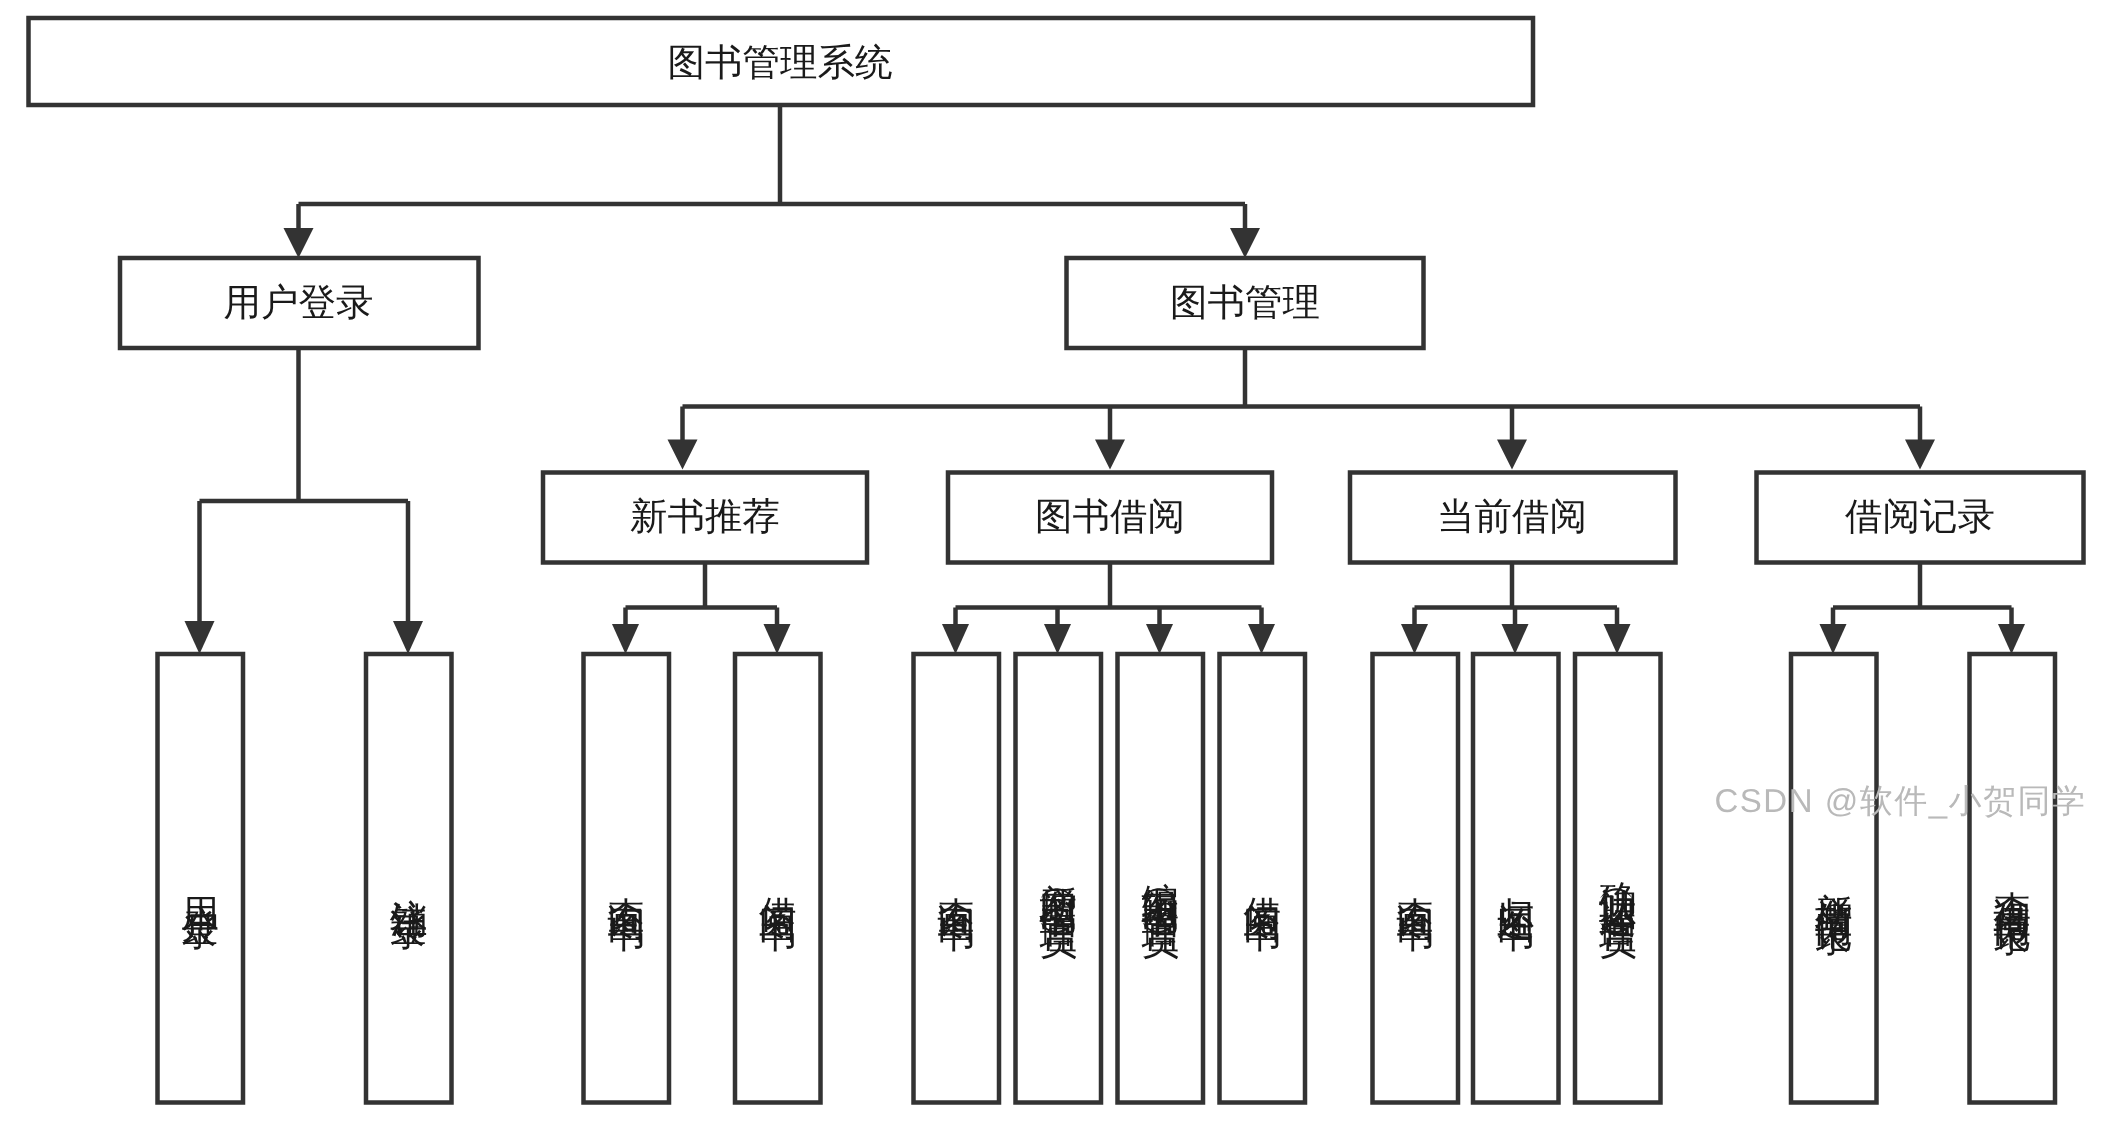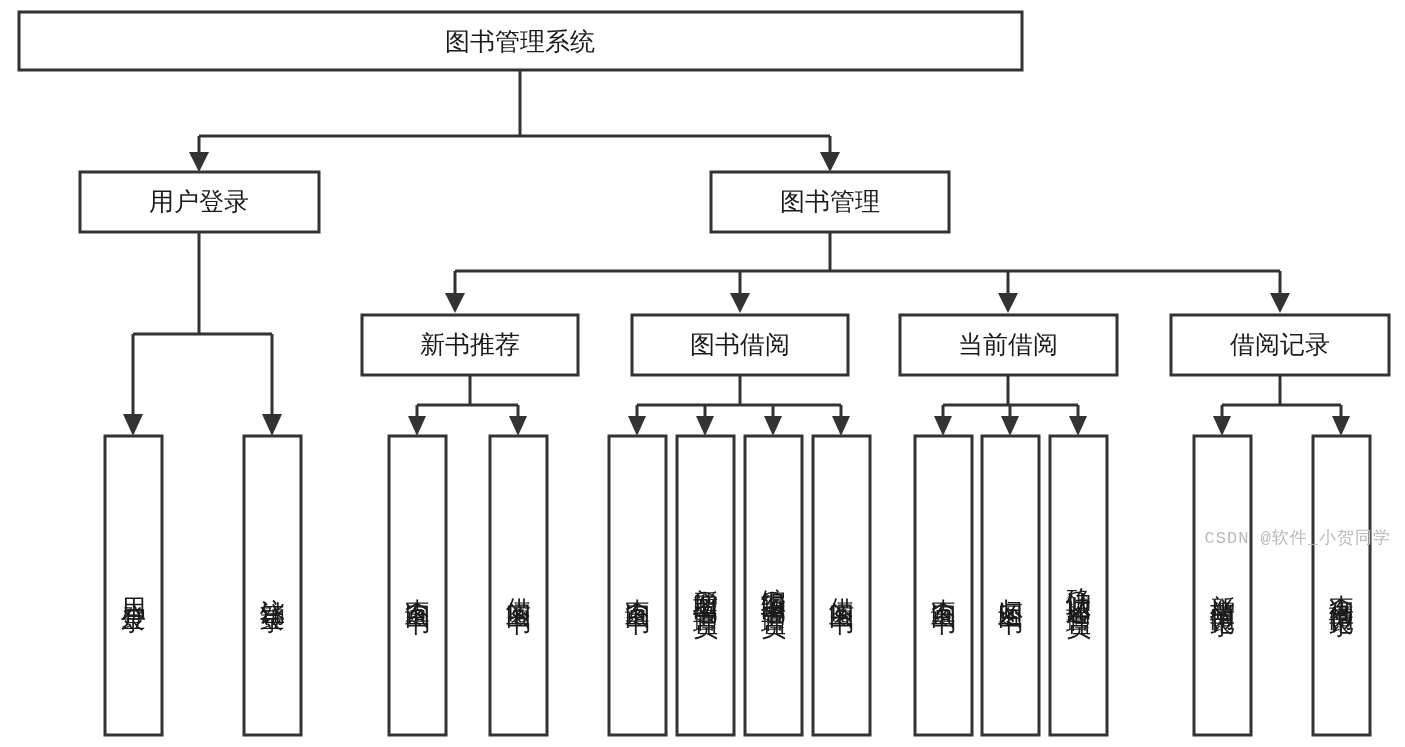--- a/index.html
+++ b/index.html
@@ -63,22 +63,22 @@
     font-size: 25px;
     line-height: 1;
     letter-spacing: 4px;
     color: #1a1a1a;
     white-space: nowrap;
   }
   .watermark {
     position: absolute;
     right: 14px;
     bottom: 6px;
-    font-family: Liberation Mono, monospace;
-    font-size: 17px;
+    font-family: Liberation Sans, sans-serif;
+    font-size: 22px;
     color: #b9b9b9;
     letter-spacing: 1px;
     white-space: nowrap;
   }
 </style>
 </head>
 <body>
 
 <div id="chart-root">
 

